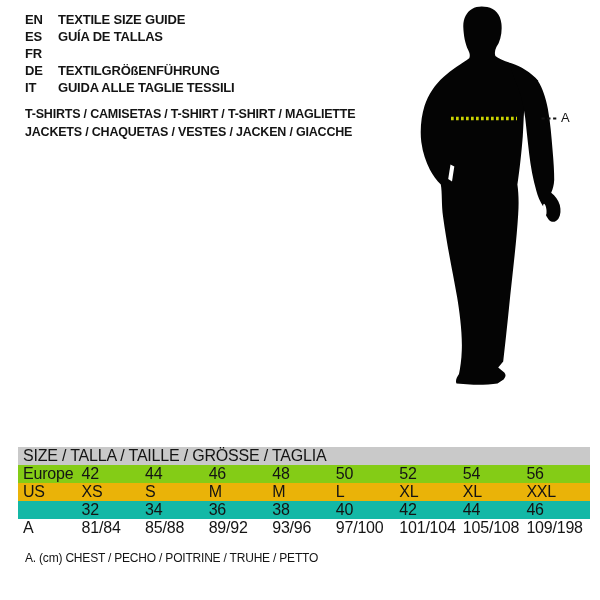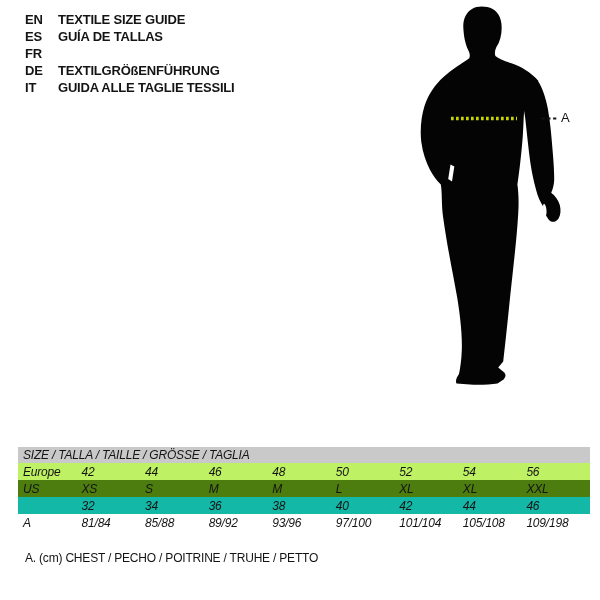--- a/index.html
+++ b/index.html
@@ -69,23 +69,22 @@
     white-space: nowrap;
   }
   
   .size-table {
     position: absolute;
     left: 18px;
     top: 447px;
     width: 572px;
     border-collapse: collapse;
     table-layout: fixed;
-    font-size: 12px;
-    letter-spacing: -0.2px;
-    font-style: italic;
+    font-size: 16px;
+    letter-spacing: -0.2px;
   }
   .size-table td {
     padding: 0;
     height: 17px;
     text-align: left;
     vertical-align: middle;
     white-space: nowrap;
   }
   .size-table td.lbl {
     width: 64px;
@@ -128,20 +127,24 @@
     <div class="lang-row">
       <span class="lang-code">DE</span>
       <span class="lang-label">TEXTILGRÖßENFÜHRUNG</span>
     </div>
     <div class="lang-row">
       <span class="lang-code">IT</span>
       <span class="lang-label">GUIDA ALLE TAGLIE TESSILI</span>
     </div>
   </div>
 
+  <div class="categories">
+    <div>T-SHIRTS / CAMISETAS / T-SHIRT / T-SHIRT / MAGLIETTE</div>
+    <div>JACKETS / CHAQUETAS / VESTES / JACKEN / GIACCHE</div>
+  </div>
 
   <svg class="figure-svg" viewBox="408 4 166 392" aria-hidden="true">
 
     <path fill="#040404" d="
       M472,9
       C466.5,12 463,19 463.3,27
       C463.6,35.5 465.2,44 468.2,50
       C469.6,52.8 470.4,55.5 469.2,58.2
       C462.5,63 451,70 443.5,77
       C435.5,84 428,95 424.5,106
@@ -199,32 +202,32 @@
   </svg>
 
   <span class="measure-label">A</span>
 
 
   <table class="size-table">
     <tbody>
         <tr class="hdr" style="background:#c9c9c9;">
       <td colspan="9">SIZE / TALLA / TAILLE / GRÖSSE / TAGLIA</td>
     </tr>
-    <tr style="background:#bef264;margin-top:11px;">
+    <tr style="background:#84cc16;margin-top:11px;">
       <td class="lbl">Europe</td>
       <td>42</td>
       <td>44</td>
       <td>46</td>
       <td>48</td>
       <td>50</td>
       <td>52</td>
       <td>54</td>
       <td>56</td>
     </tr>
-    <tr style="background:#4d7c0f;">
+    <tr style="background:#eab308;">
       <td class="lbl">US</td>
       <td>XS</td>
       <td>S</td>
       <td>M</td>
       <td>M</td>
       <td>L</td>
       <td>XL</td>
       <td>XL</td>
       <td>XXL</td>
     </tr>

